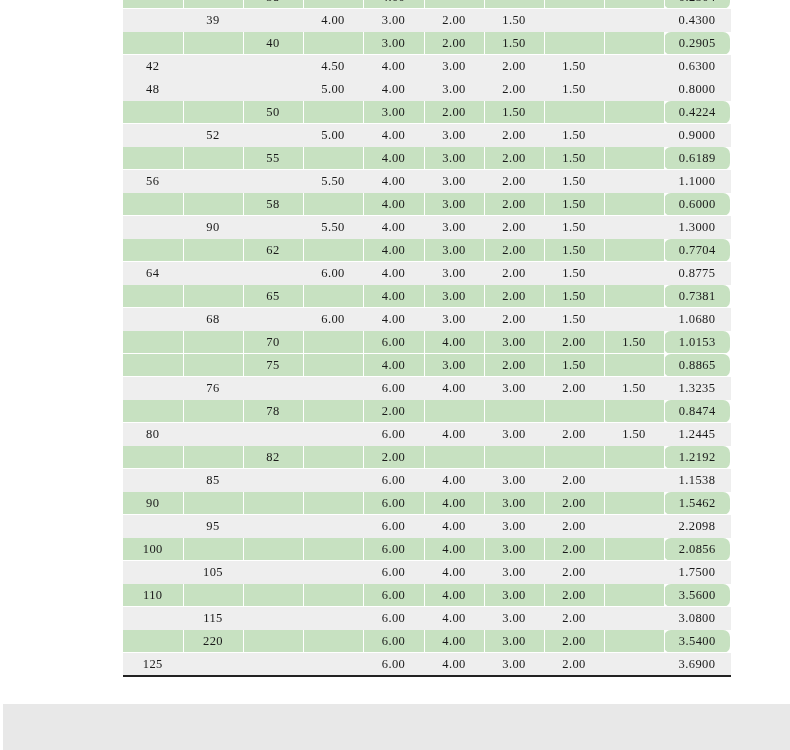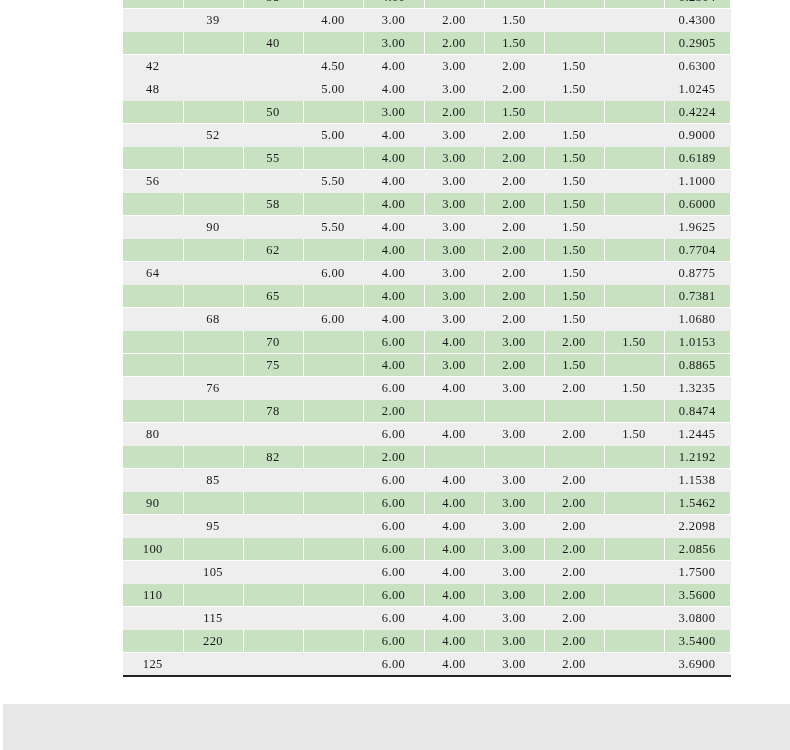--- a/index.html
+++ b/index.html
@@ -54,20 +54,21 @@
     white-space: nowrap;
     letter-spacing: 0.4px;
   }
   tr.row-green td {
     background: #c7e1c1;
     border-right: 1px solid #ffffff;
     border-bottom: 1px solid #ffffff;
   }
   tr.row-green td:last-child {
     border-right: none;
+    border-radius: 7px;
   }
   tr.row-plain td {
     background: #eeeeee;
     border-right: 1px solid #eeeeee;
     border-bottom: 1px solid #eeeeee;
   }
   tr.row-last td {
     border-bottom: 2px solid #222222;
   }
   
@@ -153,21 +154,21 @@
           <tr class="row-plain">
             <td>48</td>
             <td></td>
             <td></td>
             <td>5.00</td>
             <td>4.00</td>
             <td>3.00</td>
             <td>2.00</td>
             <td>1.50</td>
             <td></td>
-            <td>1.0245</td>
+            <td>0.8000</td>
           </tr>
           <tr class="row-green">
             <td></td>
             <td></td>
             <td>50</td>
             <td></td>
             <td>3.00</td>
             <td>2.00</td>
             <td>1.50</td>
             <td></td>
@@ -225,21 +226,21 @@
           <tr class="row-plain">
             <td></td>
             <td>90</td>
             <td></td>
             <td>5.50</td>
             <td>4.00</td>
             <td>3.00</td>
             <td>2.00</td>
             <td>1.50</td>
             <td></td>
-            <td>1.9625</td>
+            <td>1.3000</td>
           </tr>
           <tr class="row-green">
             <td></td>
             <td></td>
             <td>62</td>
             <td></td>
             <td>4.00</td>
             <td>3.00</td>
             <td>2.00</td>
             <td>1.50</td>

